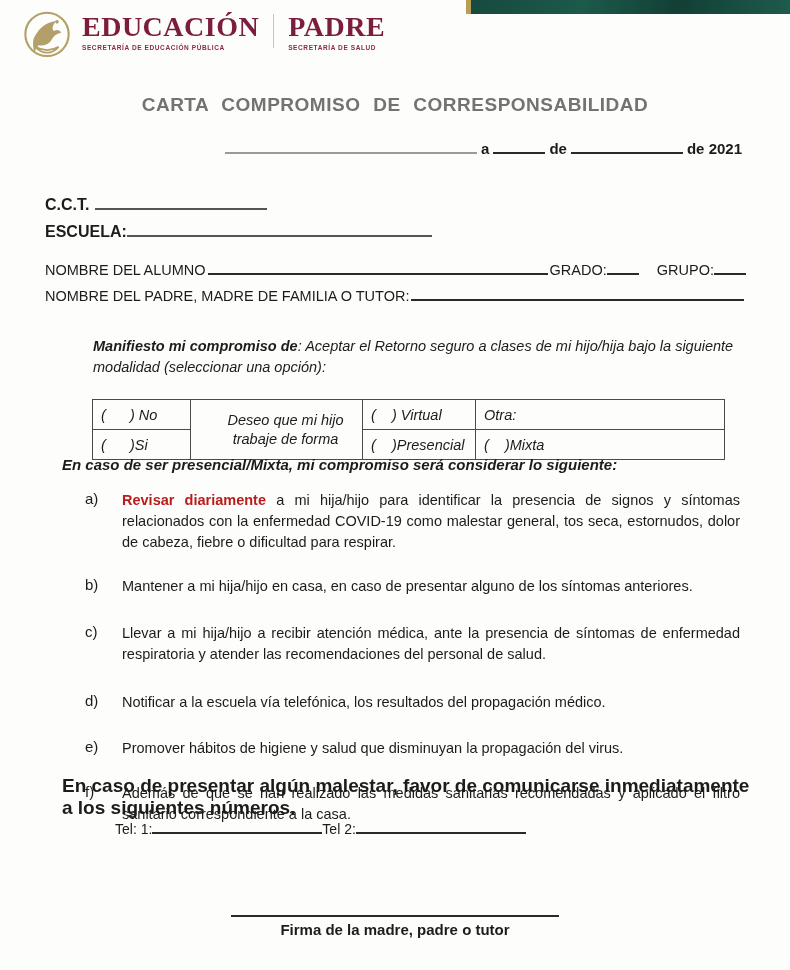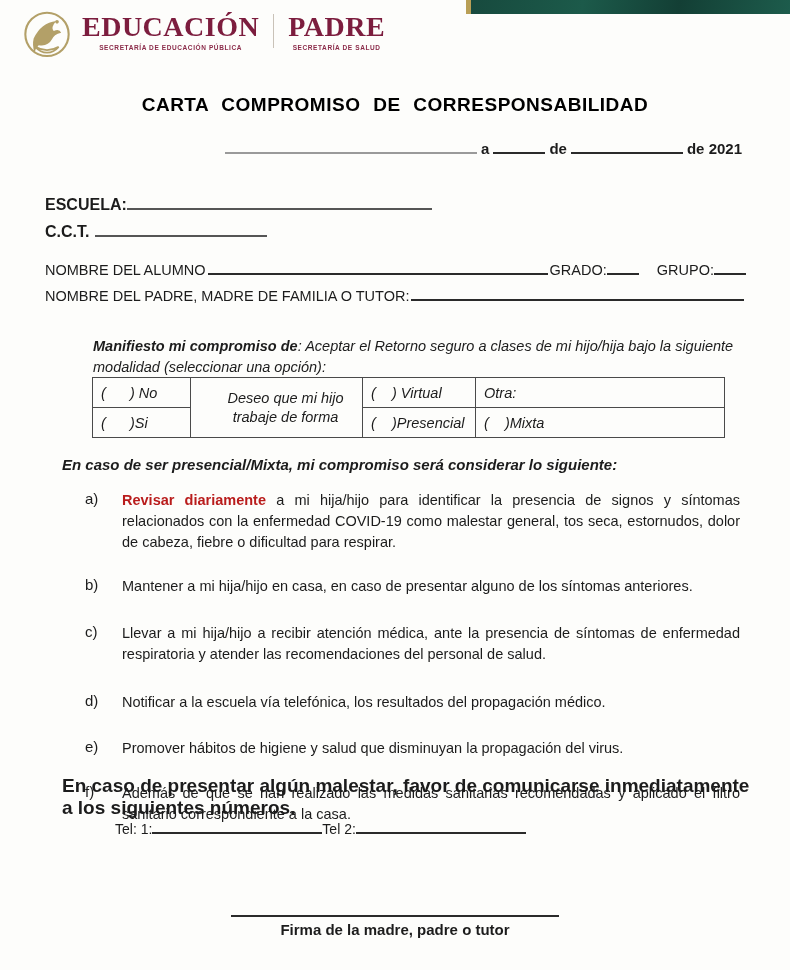--- a/index.html
+++ b/index.html
@@ -16,21 +16,21 @@
   
   .green-band {
     position: absolute; top: 0; left: 466px; right: 0; height: 14px;
     background: linear-gradient(100deg, #174a3e 0%, #1c5a4a 35%, #133f35 65%, #1d5c4c 100%);
     border-left: 5px solid #b99f56;
   }
 
   
   .logo-row {
     position: absolute; top: 8px; left: 22px;
-    display: flex; align-items: flex-start; text-align: center;
+    display: flex; align-items: flex-start;
   }
   .eagle { width: 50px; height: 56px; margin-right: 10px; }
   .brand { display: flex; align-items: flex-start; margin-top: 4px; }
   .brand-block { display: flex; flex-direction: column; }
   .brand-title {
     font-family: "Liberation Serif", serif;
     font-weight: bold; font-size: 28px; line-height: 30px;
     color: #7c1d3e; letter-spacing: 0.5px;
   }
   .brand-sub {
@@ -40,21 +40,21 @@
   }
   .brand-divider {
     width: 1px; height: 34px; background: #c9c2b8;
     margin: 2px 14px 0 14px;
   }
 
   
   .doc-title {
     position: absolute; top: 94px; left: 0; right: 0;
     text-align: center;
-    color: #000000; font-weight: bold; font-size: 19px;
+    color: #737373; font-weight: bold; font-size: 19px;
     letter-spacing: 0.5px; word-spacing: 7px;
   }
 
   
   .blank { display: inline-block; border-bottom: 2px solid #2a2a2a; height: 14px; vertical-align: baseline; }
   .blank.gray { border-bottom-color: #9a9a9a; }
 
   
   .date-row {
     position: absolute; top: 140px; right: 44px;
@@ -84,21 +84,21 @@
 
   
   .manifiesto {
     position: absolute; top: 336px; left: 93px; right: 56px;
     font-style: italic; font-size: 14.5px; line-height: 21px;
   }
   .manifiesto .lead { font-weight: bold; }
 
   
   .mod-table {
-    position: absolute; top: 377px; left: 92px;
+    position: absolute; top: 399px; left: 92px;
     border-collapse: collapse;
     font-style: italic; font-size: 14.5px;
   }
   .mod-table td {
     border: 1.5px solid #4a4a4a;
     padding: 3px 8px; height: 30px;
     white-space: pre; vertical-align: middle;
   }
   .mod-table .c1 { width: 98px; }
   .mod-table .c2 { width: 172px; text-align: center; line-height: 19px; white-space: normal; padding-left: 26px; }
@@ -173,24 +173,24 @@
   <span class="blank gray w1"></span>
   <span class="t">a</span>
   <span class="blank w2"></span>
   <span class="t">de</span>
   <span class="blank w3"></span>
   <span class="t">de 2021</span>
 </div>
 
 <div class="school-block">
   <div class="school-line">
+    <span class="lbl">C.C.T.</span><span class="blank w-cct"></span>
+  </div>
+  <div class="school-line">
     <span class="lbl">ESCUELA:</span><span class="blank w-escuela"></span>
-  </div>
-  <div class="school-line">
-    <span class="lbl">C.C.T.</span><span class="blank w-cct"></span>
   </div>
 </div>
 
 <div class="nombre-block">
   <div class="nombre-row">
     <span class="lbl">NOMBRE DEL ALUMNO</span>
     <span class="blank grow"></span>
     <span class="lbl">GRADO:</span>
     <span class="blank w-grado"></span>
     <span class="gap"></span>

